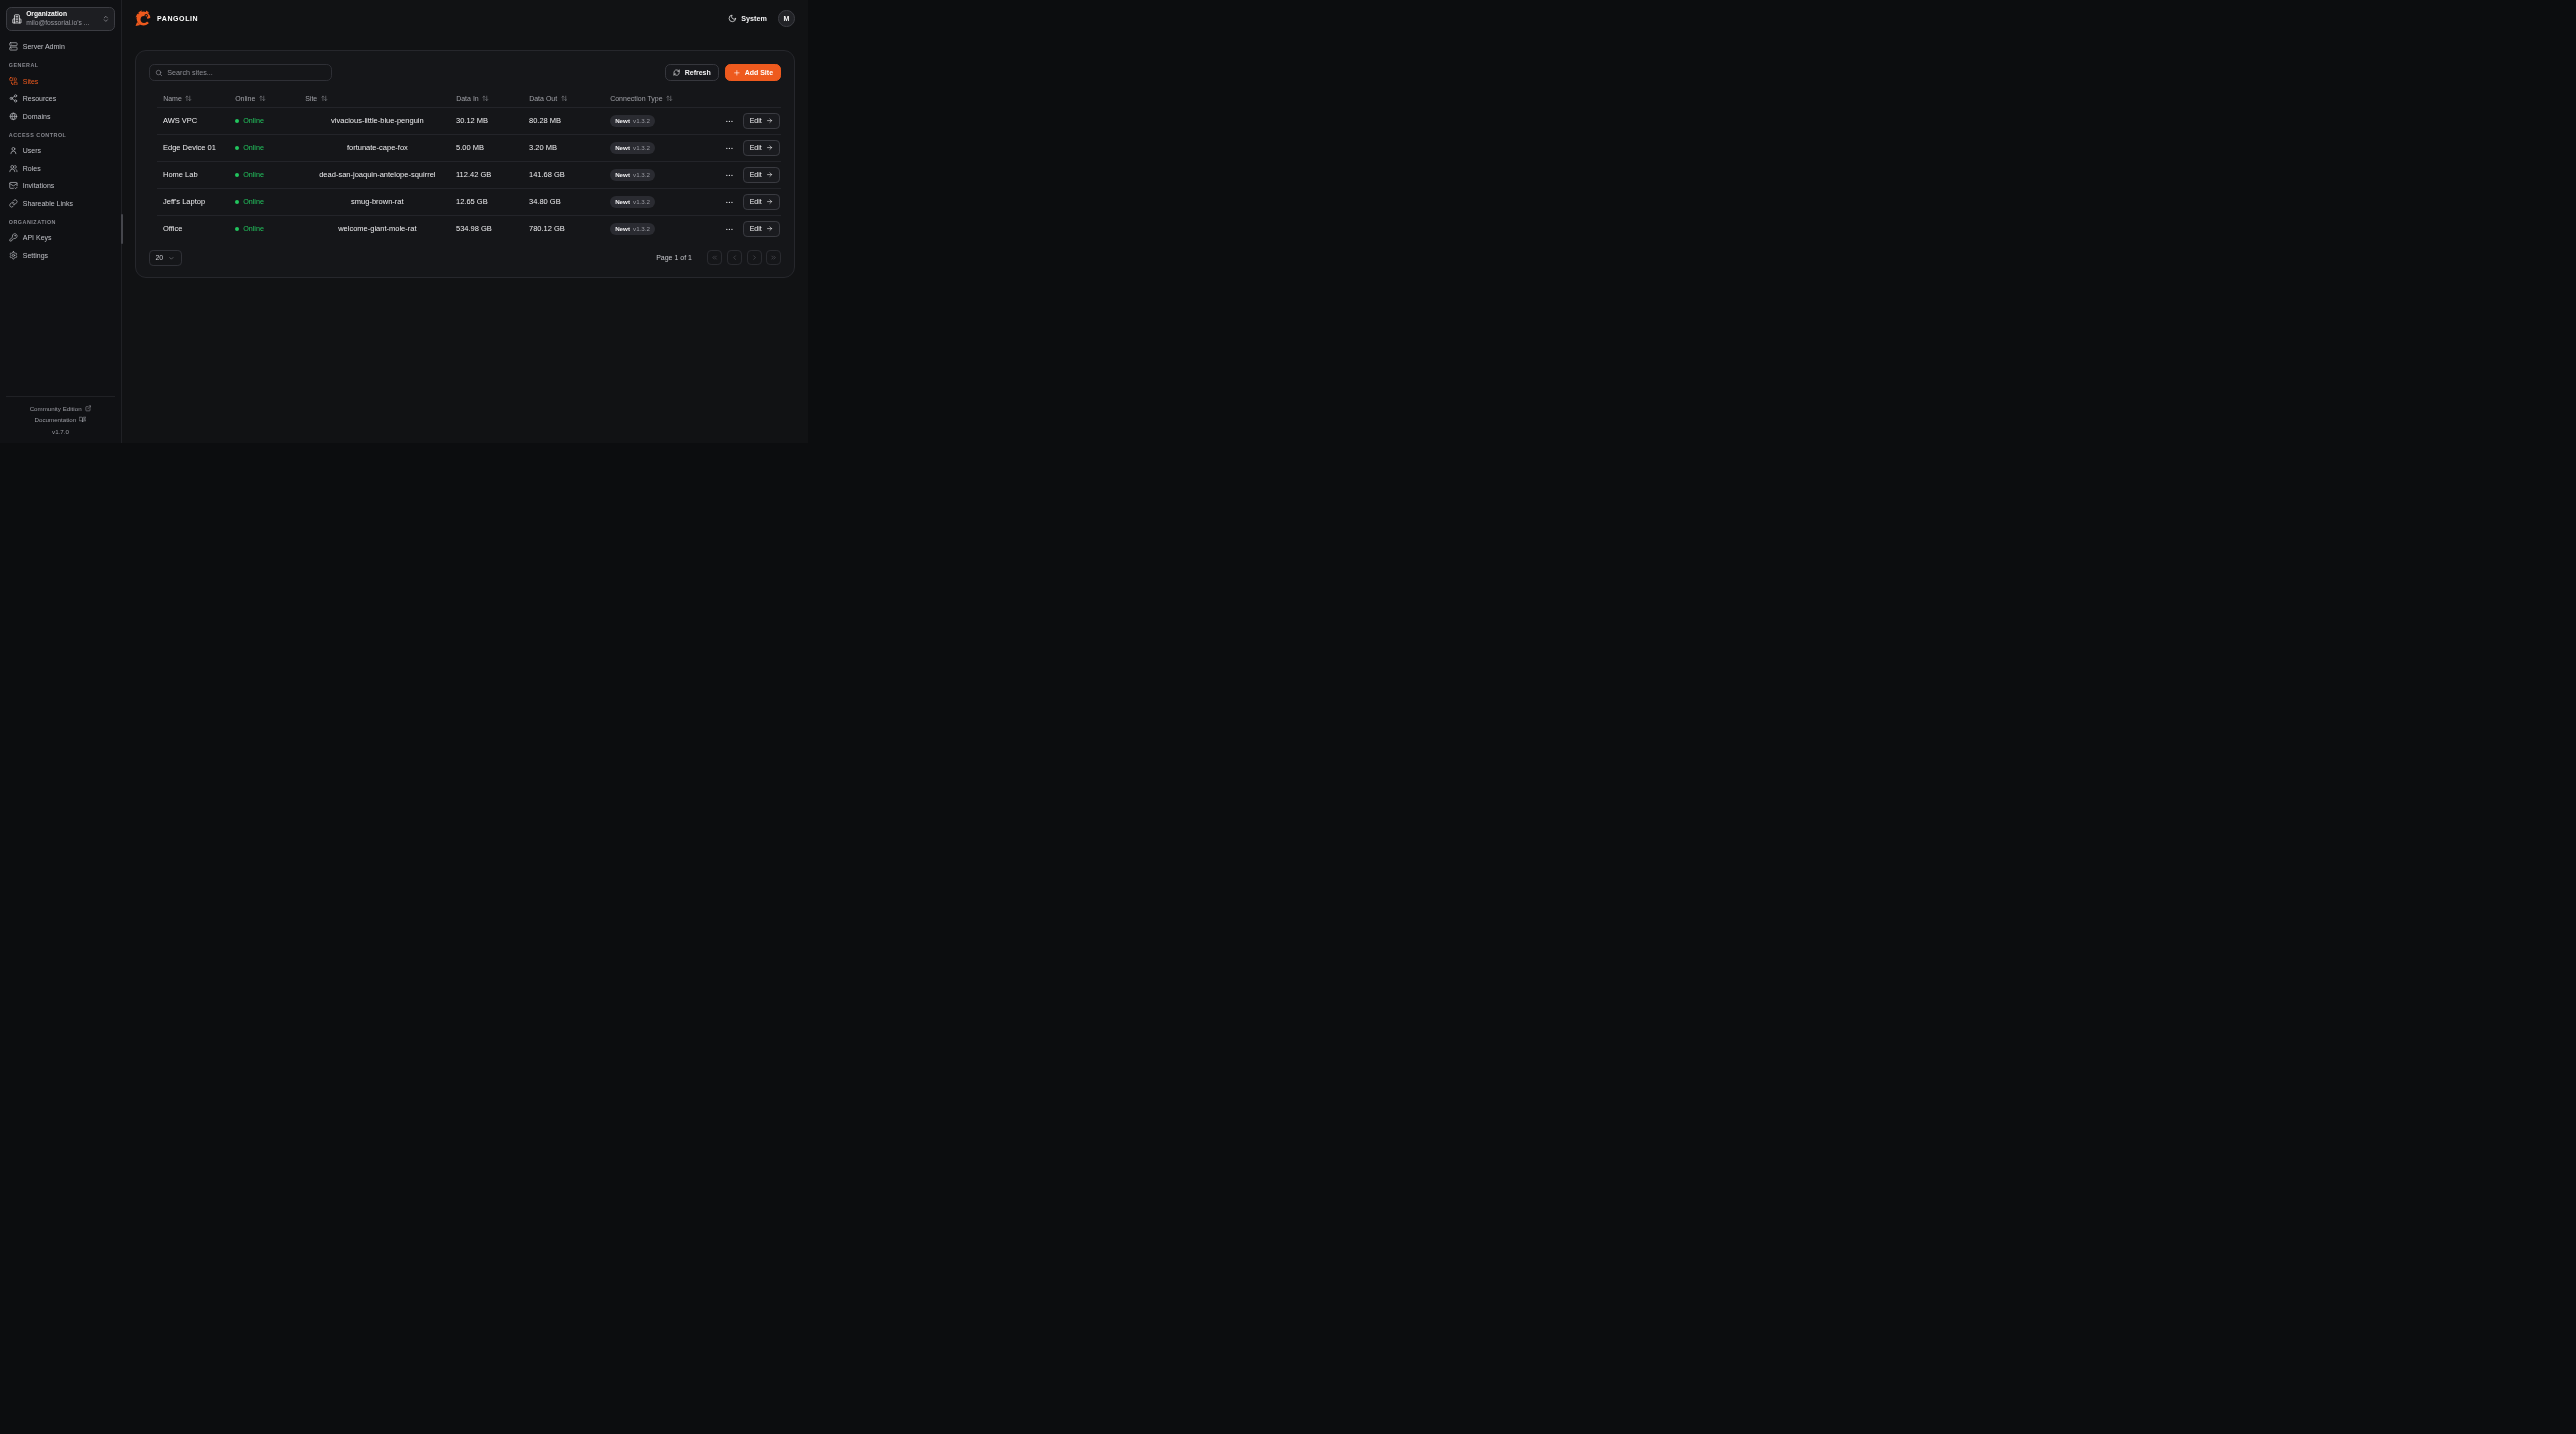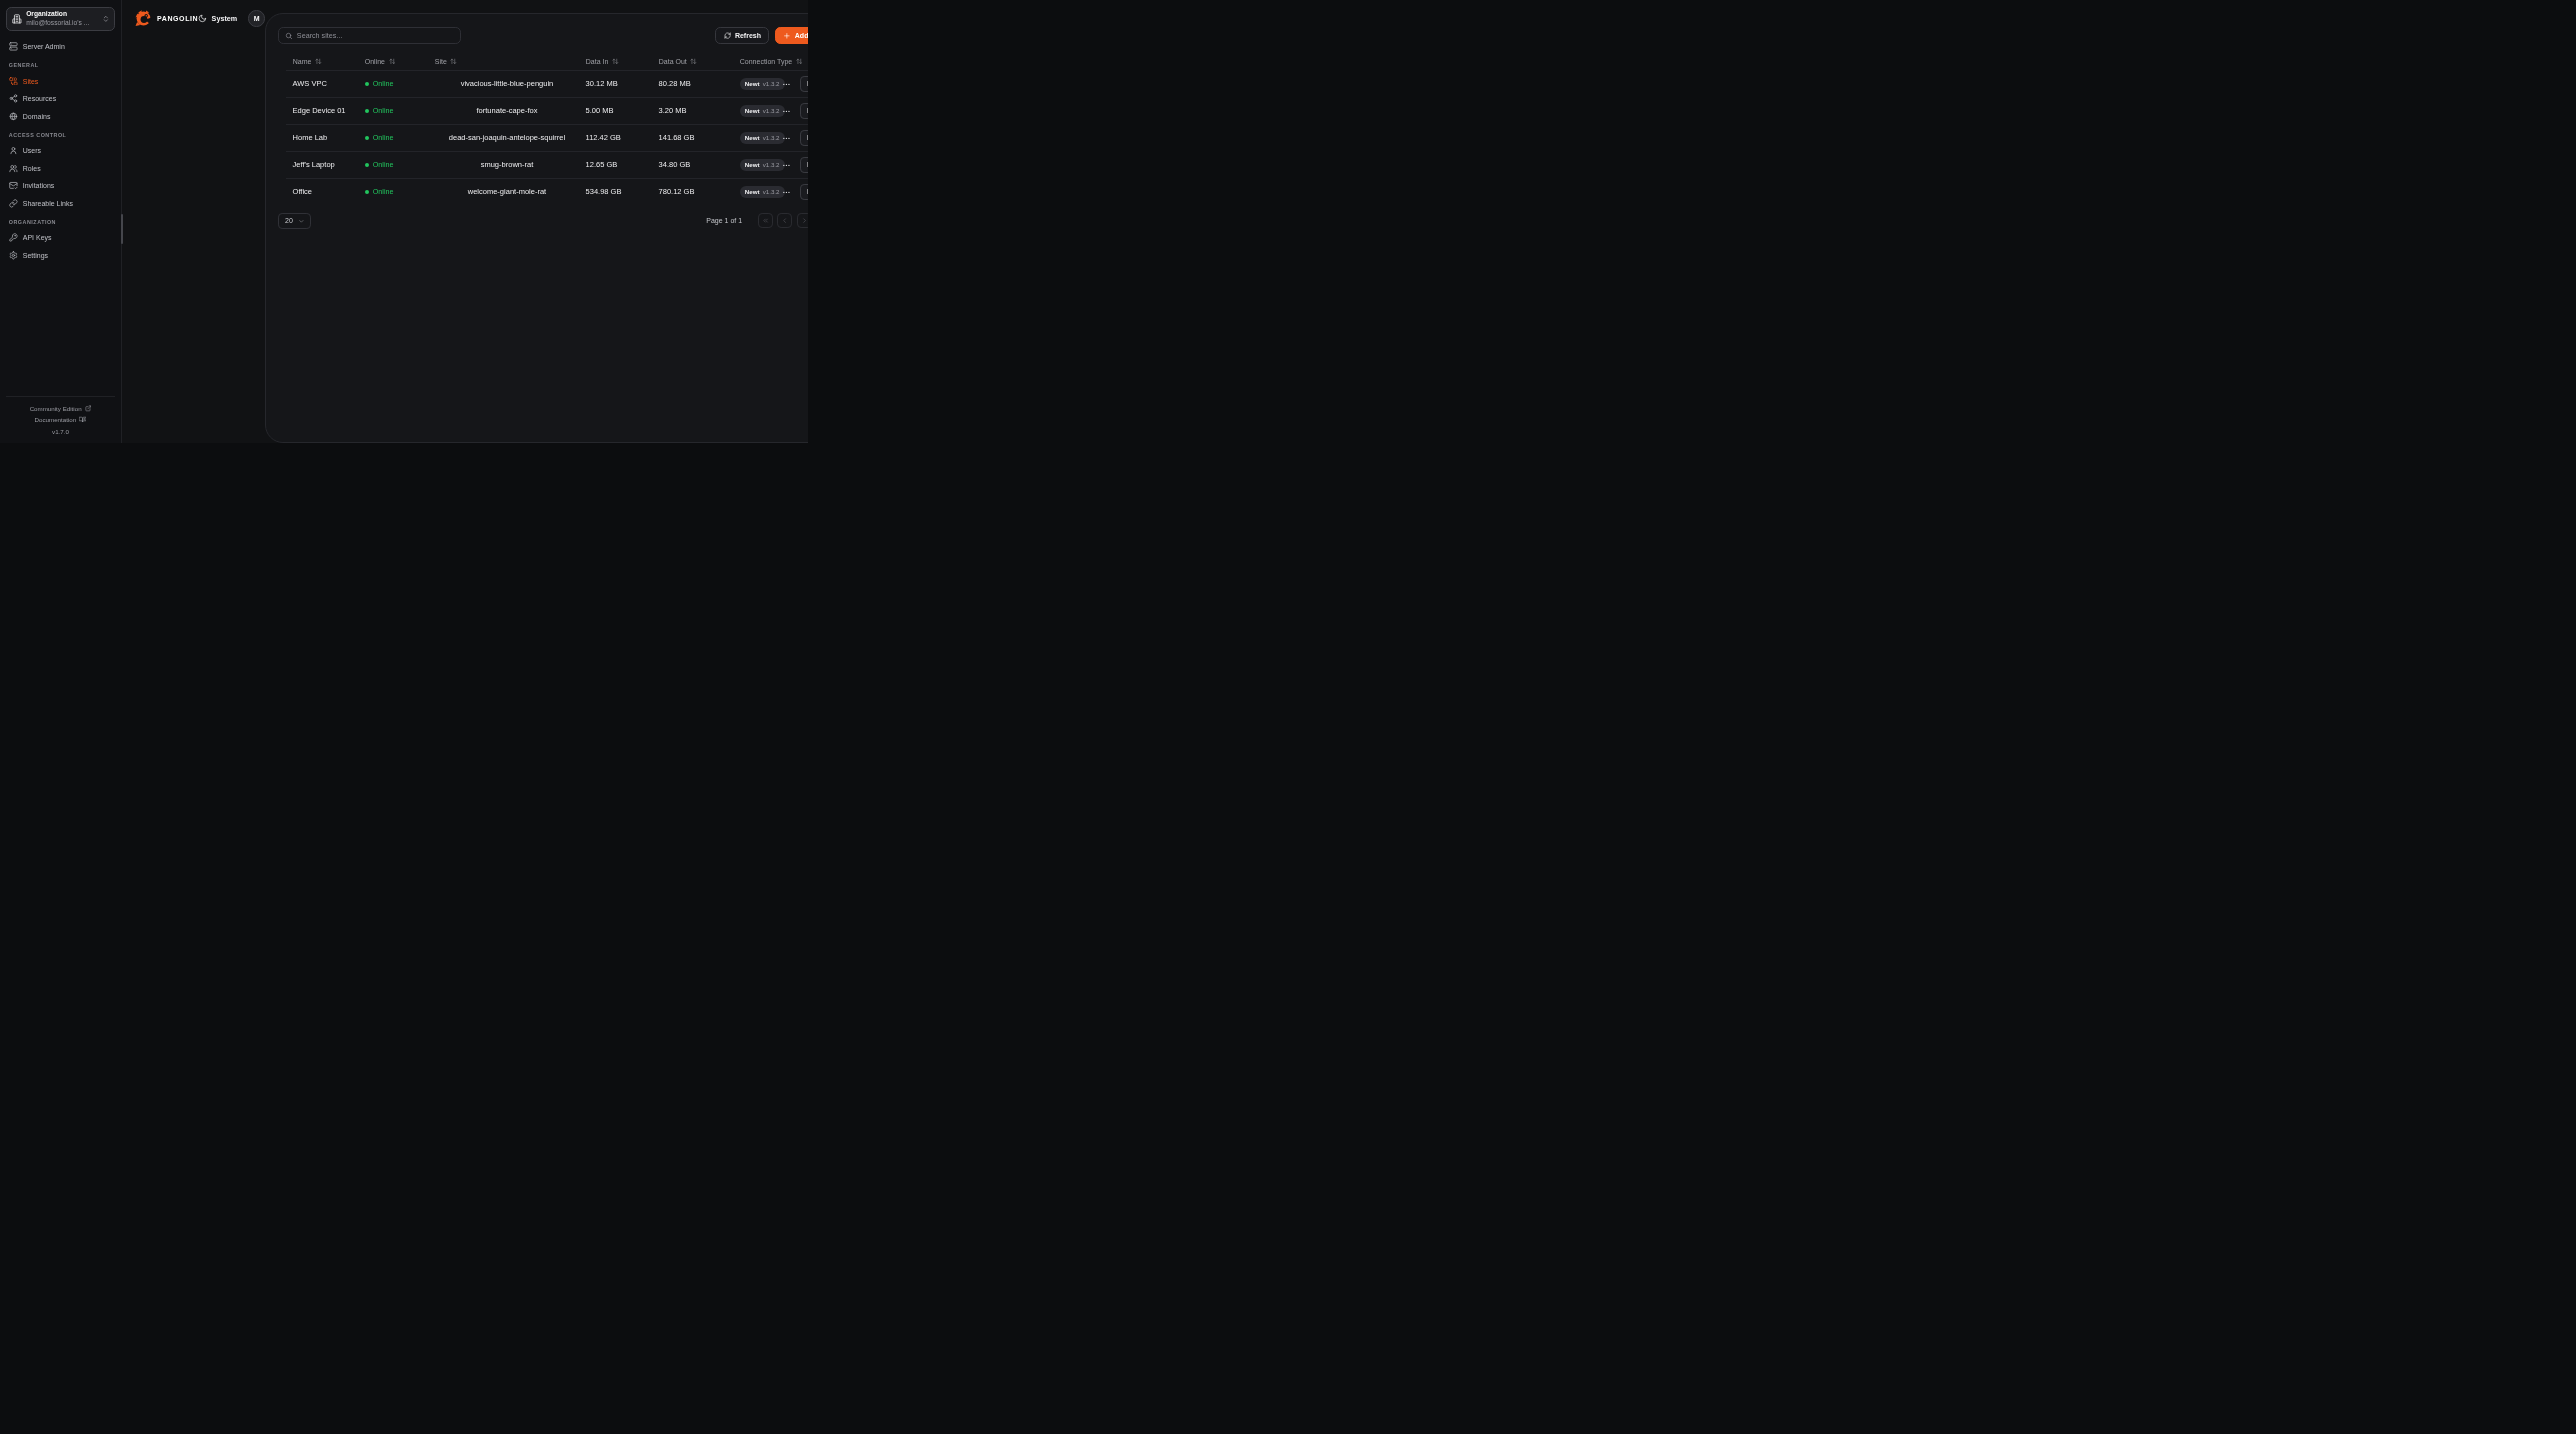--- a/index.html
+++ b/index.html
@@ -23,33 +23,33 @@
   .nav-item.active, .nav-item.active .nic { color:#ee5a1e; }
   .nav-heading { font-size:5.4px; font-weight:700; letter-spacing:0.5px; color:#87888f; margin:7.7px 2.6px 5.2px; }
   .side-scroll-thumb { position:absolute; right:-1.5px; top:214px; width:1.5px; height:30px; border-radius:1.5px; background:#45464c; }
 
   .side-footer { margin-top:auto; border-top:0.5px solid #202125; padding:6.2px 0 6.2px; text-align:center; }
   .side-footer .flink { display:inline-flex; align-items:center; gap:3.1px; font-size:6.2px; color:#9b9ca3; line-height:11.3px; cursor:pointer; }
   .side-footer .frow { line-height:11.3px; }
   .fversion { font-size:6.2px; color:#9b9ca3; line-height:11.3px; }
 
   
-  .main { flex:1; display:flex; flex-direction:row; padding:0 13.4px; min-width:0; }
+  .main { flex:1; display:flex; flex-direction:column; padding:0 13.4px; min-width:0; }
   .topbar { height:37px; display:flex; align-items:center; justify-content:space-between; }
   .brand { display:flex; align-items:center; gap:4.6px; }
   .brand-word { font-size:7px; font-weight:700; letter-spacing:0.6px; color:#ffffff; }
   .top-right { display:flex; align-items:center; gap:11.3px; }
   .theme-toggle { display:flex; align-items:center; gap:4.6px; background:none; border:none; color:#f2f2f4; font-family:inherit; font-size:7.2px; font-weight:600; cursor:pointer; }
   .avatar { width:16.5px; height:16.5px; border-radius:50%; background:#222327; border:0.5px solid #3c3d43; display:flex; align-items:center; justify-content:center; font-size:7px; font-weight:700; color:#fafafa; cursor:pointer; }
 
   .page-head { margin-top:10.3px; }
   .page-title { font-size:12.4px; font-weight:700; color:#fafafa; letter-spacing:0.1px; }
   .page-sub { margin-top:3.6px; font-size:7.7px; color:#9b9ca3; }
 
-  .card { margin-top:13.4px; background:#151619; border:0.5px solid #26272c; border-radius:18px; padding:12.4px 12.4px 11.3px; }
+  .card { margin-top:13.4px; background:#151619; border:0.5px solid #26272c; border-radius:11px; padding:12.4px 12.4px 11.3px; }
   .toolbar { display:flex; align-items:center; }
   .search-box { width:183px; height:17.5px; border:0.5px solid #2e2f35; border-radius:5.2px; display:flex; align-items:center; gap:4.1px; padding:0 5.7px; color:#8e8f96; background:transparent; }
   .search-box input { flex:1; background:transparent; border:none; outline:none; color:#e9e9eb; font-family:inherit; font-size:7.2px; }
   .search-box input::placeholder { color:#8e8f96; }
   .toolbar .tspacer { flex:1; }
   .btn { display:inline-flex; align-items:center; justify-content:center; gap:4.1px; height:17.5px; border-radius:5.2px; font-family:inherit; font-size:7px; font-weight:600; cursor:pointer; }
   .btn-outline { padding:0 7.2px; background:#17181c; border:0.5px solid #36373d; color:#f2f2f4; }
   .btn-accent { padding:0 7.2px; background:#ee5a1e; border:0.5px solid #ee5a1e; color:#ffffff; margin-left:5.7px; }
 
   .table { margin-top:8.2px; --cols:72px 70px 151px 73px 81px 98px minmax(0,1fr); }

